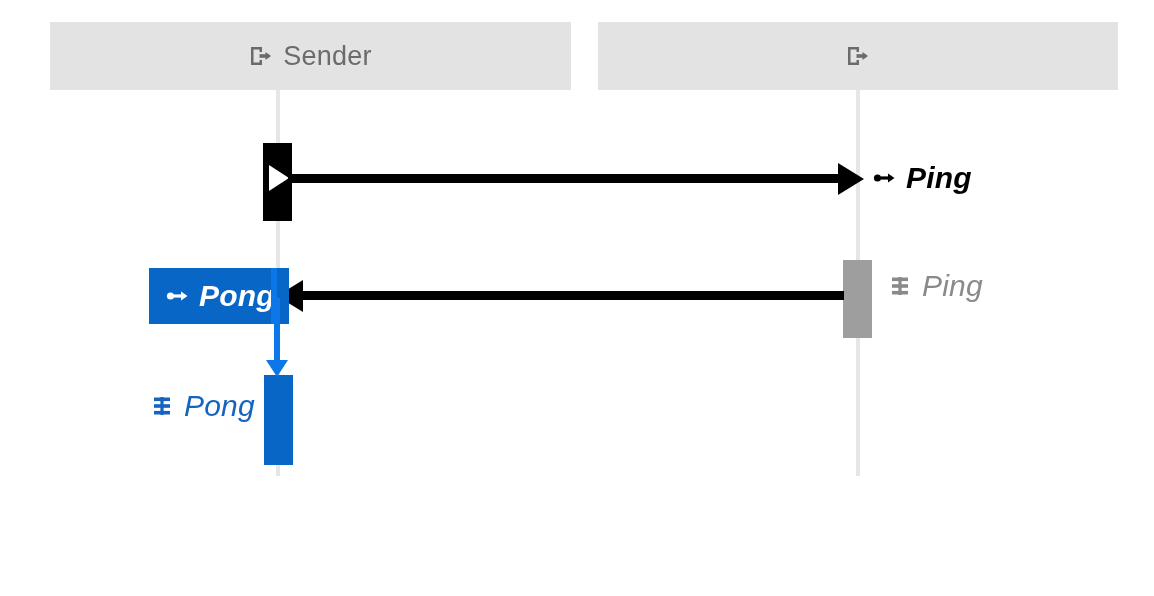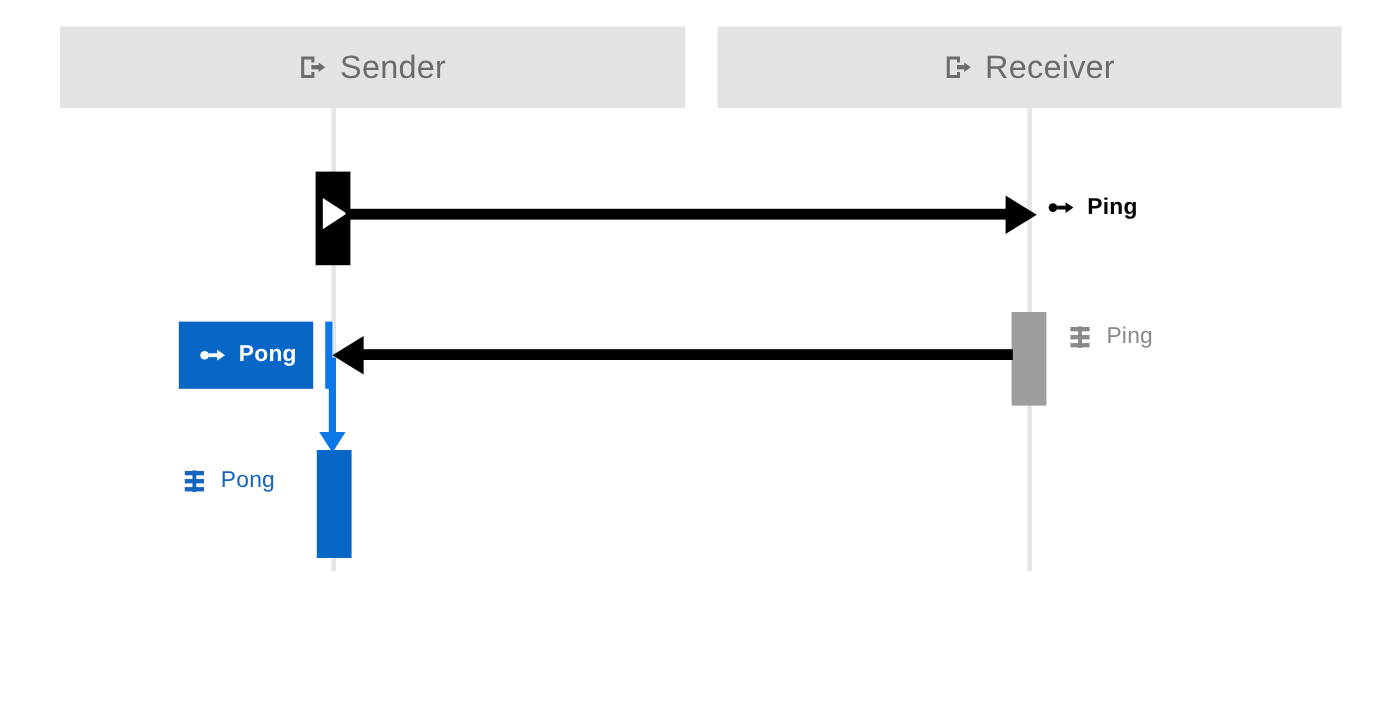--- a/index.html
+++ b/index.html
@@ -143,22 +143,23 @@
 
   
   .msg-label {
     position: absolute;
     display: flex;
     align-items: center;
     gap: 10px;
     white-space: nowrap;
   }
   .msg-label .m-text {
-    font-size: 19px;
+    font-size: 30px;
     letter-spacing: 0.2px;
+    font-style: italic;
   }
   .msg-icon {
     width: 24px;
     height: 24px;
     display: block;
     flex: 0 0 auto;
   }
 
   
   #label-ping-msg { left: 872px; top: 161px; }
@@ -202,21 +203,20 @@
   </div>
 
   <div class="participant-header" id="hdr-receiver">
     <span class="participant-icon">
       <svg class="participant-icon" viewBox="0 0 24 24" xmlns="http://www.w3.org/2000/svg">
         <path d="M2 3 H13 V8 H10.5 V5.5 H4.5 V18.5 H10.5 V16 H13 V21 H2 Z" fill="#6B6B6B"></path>
         <rect x="10.5" y="10.2" width="9.5" height="3.6" fill="#6B6B6B"></rect>
         <path d="M16.5 8 L22 12 L16.5 16 Z" fill="#6B6B6B"></path>
       </svg>
     </span>
-    <span class="p-label">Receiver</span>
   </div>
 
   <div class="activation" id="activation-sender-send"></div>
   <div id="send-marker"></div>
 
   <div class="activation" id="activation-receiver-handle"></div>
 
   <div class="activation" id="activation-sender-handle"></div>
 
   <div class="msg-line" id="msg-ping-line"></div>

